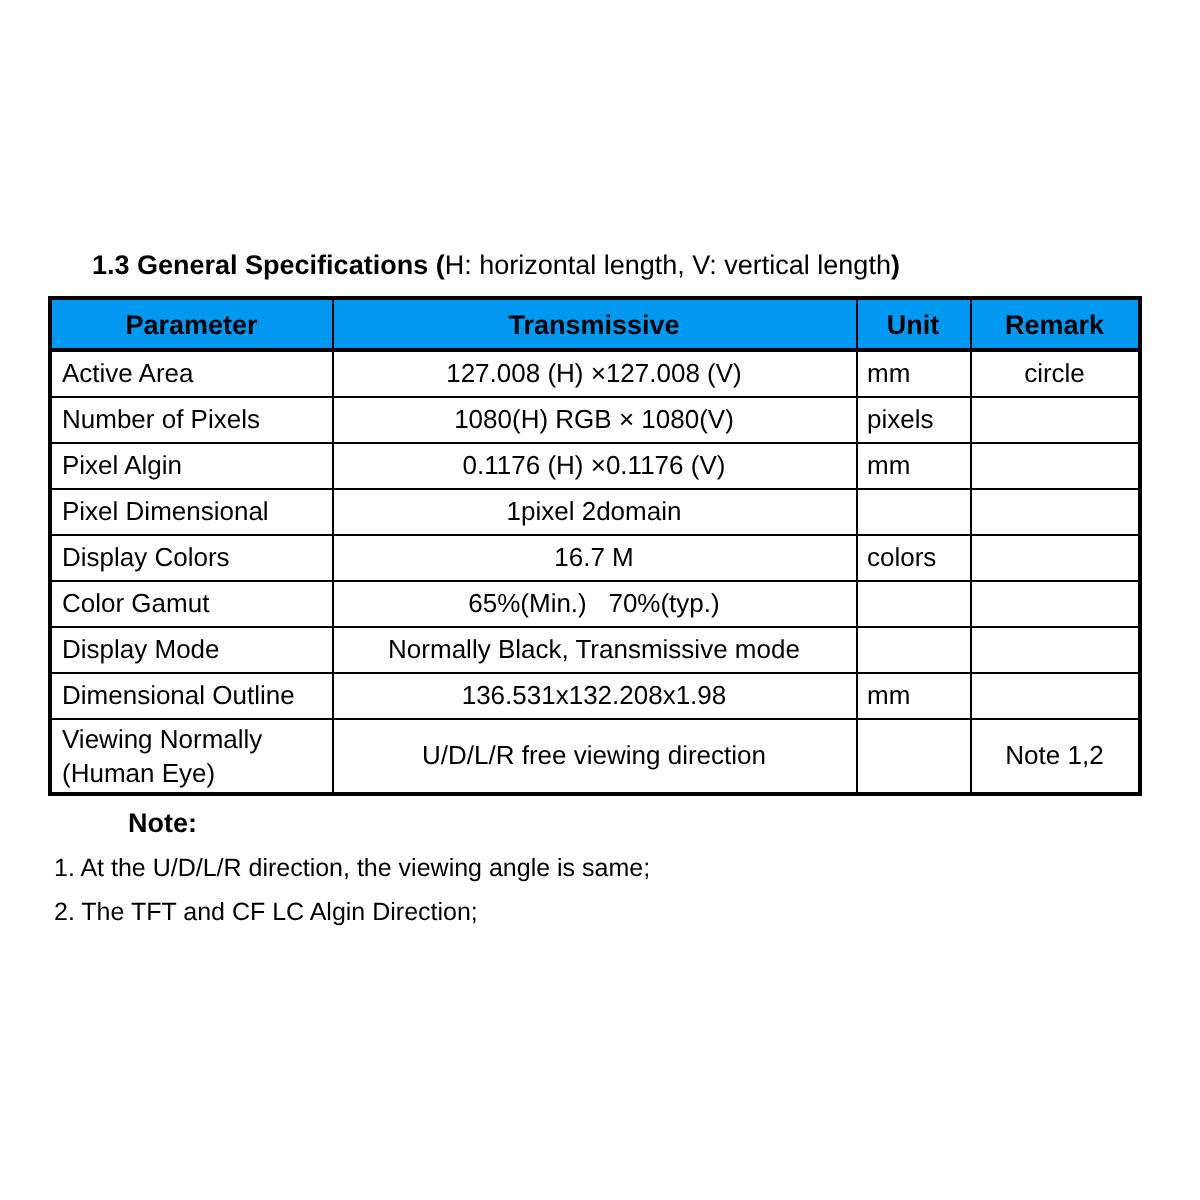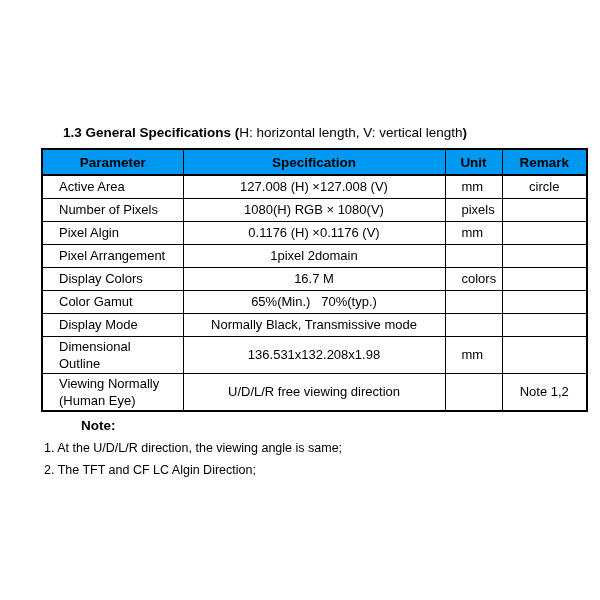--- a/index.html
+++ b/index.html
@@ -7,21 +7,21 @@
   .page {
     position:relative;
     width:600px; height:600px;
     background:#ffffff;
     color:#000000;
     font-family:"Liberation Sans", sans-serif;
     overflow:hidden;
   }
   .content {
     position:absolute;
-    top:125px; left:41px;
+    top:125px; left:24px;
     width:480px;
   }
   .title {
     padding-left:22px;
     font-size:13.5px;
     line-height:16px;
     margin-bottom:7px;
     white-space:nowrap;
   }
   .title .b { font-weight:bold; }
@@ -37,21 +37,21 @@
     line-height:17px;
     overflow:hidden;
   }
   .spec-table th {
     height:26px;
     font-size:13.5px;
     font-weight:bold;
     text-align:center;
     border-bottom-width:2px;
   }
-  .spec-table td { height:23px; padding:1px 16px; }
+  .spec-table td { height:23px; padding:1px 5px; }
   .cell-param  { text-align:left;  white-space:pre-wrap; }
   .cell-spec   { text-align:center; white-space:pre-wrap;margin-left:44px; }
   .cell-unit   { text-align:left; }
   .cell-remark { text-align:center; }
   .notes { margin-top:5px; }
   .notes-heading {
     font-size:13.5px;
     font-weight:bold;
     line-height:17px;
     margin-left:40px;
@@ -74,21 +74,21 @@
     <table class="spec-table">
       <colgroup>
         <col style="width:141px">
         <col style="width:262px">
         <col style="width:57px">
         <col style="width:85px">
       </colgroup>
       <thead>
         <tr>
           <th style="background: rgb(0, 152, 240);">Parameter</th>
-          <th style="background: rgb(0, 152, 240);">Specification</th>
+          <th style="background: rgb(0, 152, 240);">Transmissive</th>
           <th style="background: rgb(0, 152, 240);">Unit</th>
           <th style="background: rgb(0, 152, 240);">Remark</th>
         </tr>
       </thead>
       <tbody>
         <tr>
           <td class="cell-param">Active Area</td>
           <td class="cell-spec">127.008 (H) ×127.008 (V)</td>
           <td class="cell-unit">mm</td>
           <td class="cell-remark">circle</td>
@@ -99,21 +99,21 @@
           <td class="cell-unit">pixels</td>
           <td class="cell-remark"></td>
         </tr>
         <tr>
           <td class="cell-param">Pixel Algin</td>
           <td class="cell-spec">0.1176 (H) ×0.1176 (V)</td>
           <td class="cell-unit">mm</td>
           <td class="cell-remark"></td>
         </tr>
         <tr>
-          <td class="cell-param">Pixel Arrangement</td>
+          <td class="cell-param">Pixel Dimensional</td>
           <td class="cell-spec">1pixel 2domain</td>
           <td class="cell-unit"></td>
           <td class="cell-remark"></td>
         </tr>
         <tr>
           <td class="cell-param">Display Colors</td>
           <td class="cell-spec">16.7 M</td>
           <td class="cell-unit">colors</td>
           <td class="cell-remark"></td>
         </tr>

